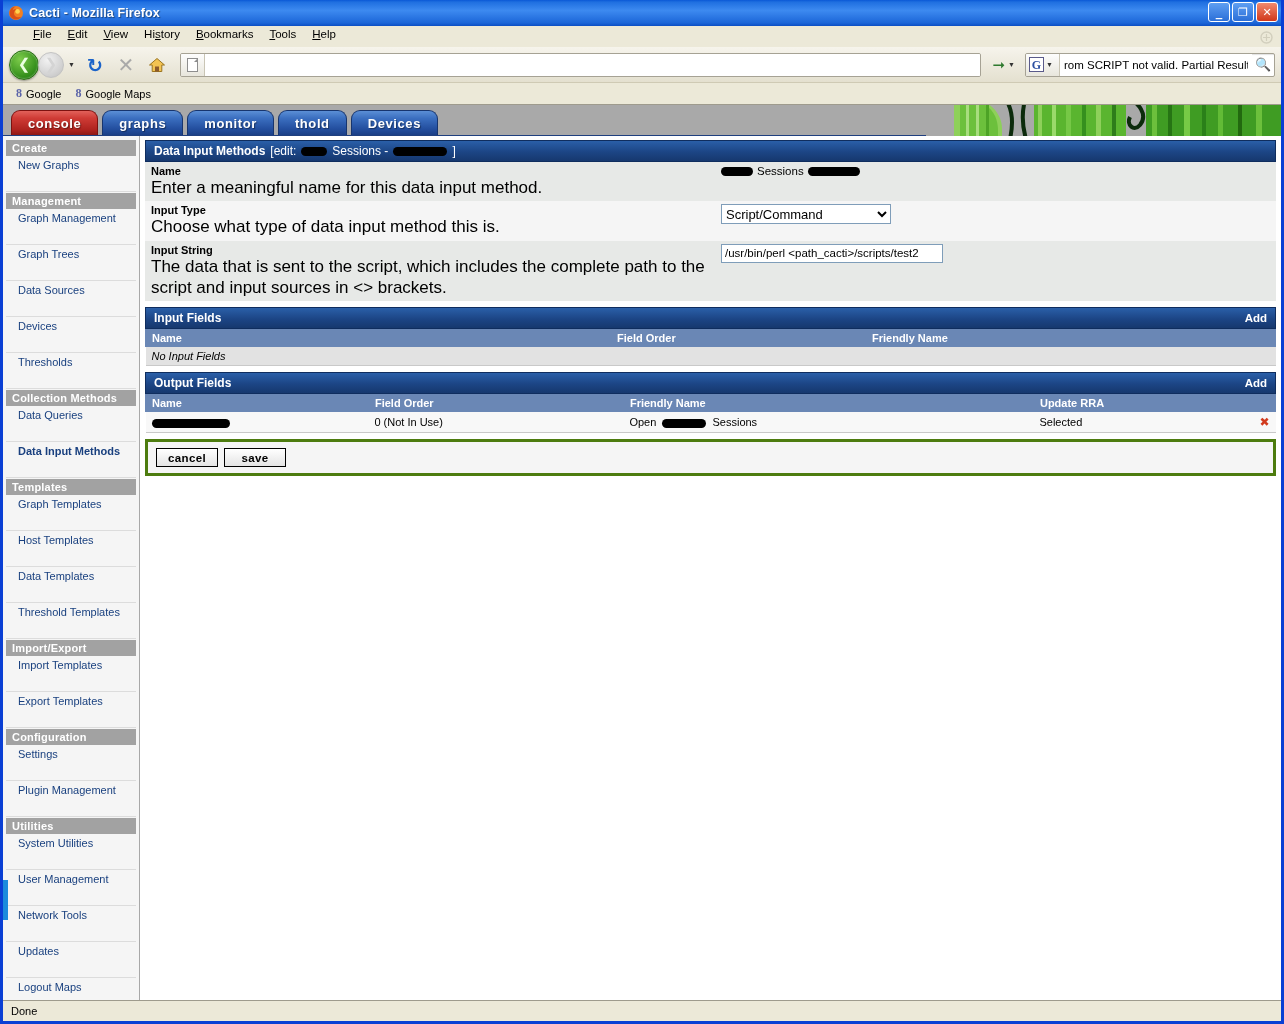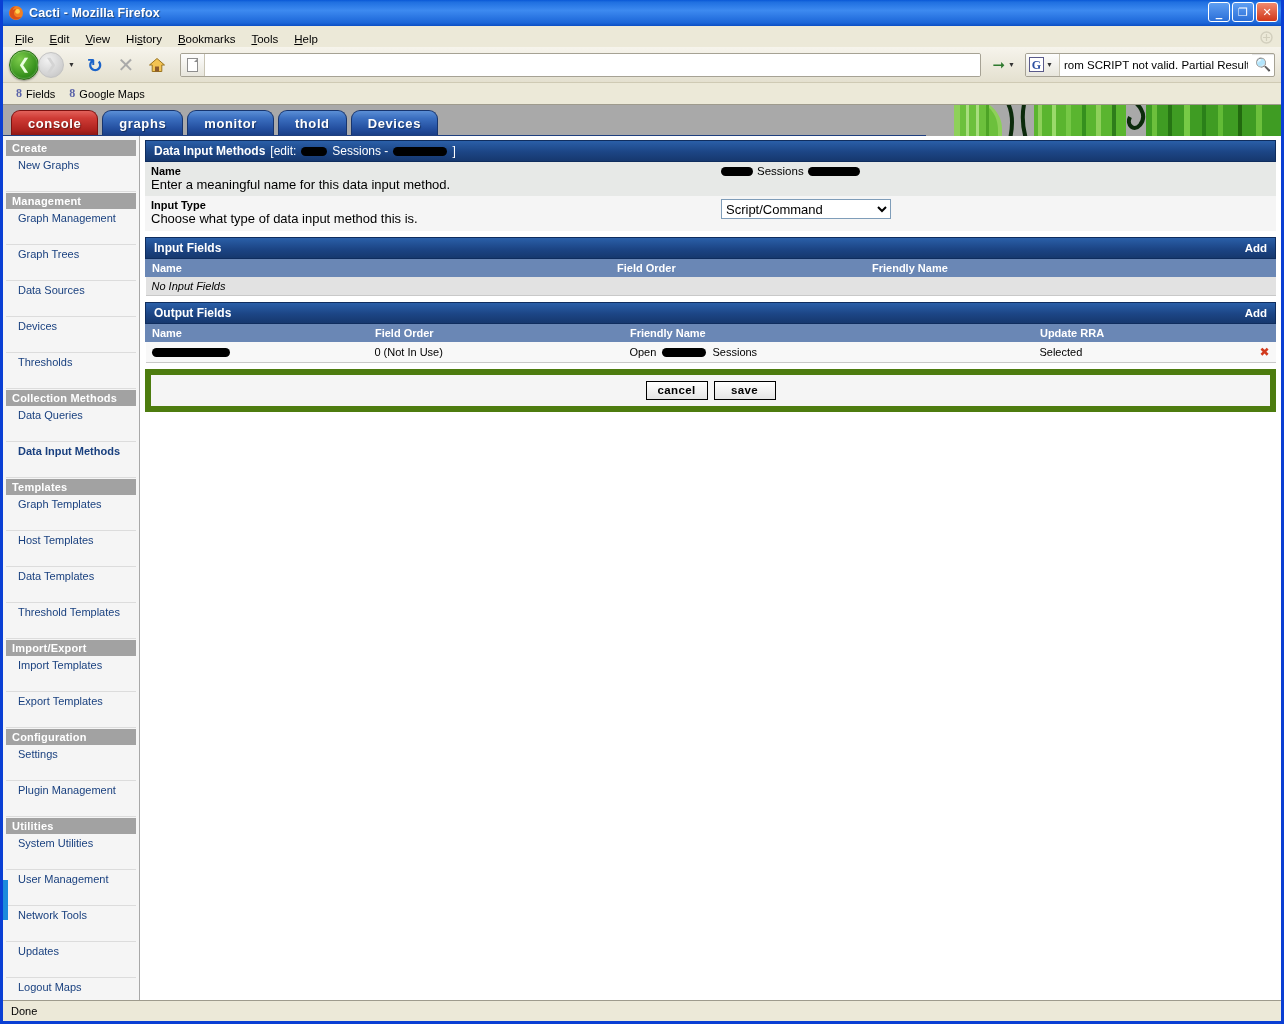--- a/index.html
+++ b/index.html
@@ -48,22 +48,22 @@
   .win-btn.close { background: linear-gradient(180deg,#f08a6e,#d1381a); }
   .win-btn .g { position: absolute; inset: 0; color: #fff; font-size: 11px;
     display: flex; align-items: center; justify-content: center; font-weight: bold;
     font-family: "DejaVu Sans", sans-serif; line-height: 1;}
   .win-btn.min .g { align-items: flex-end; padding-bottom: 3px; font-size: 13px; }
 
   
   #menubar {
     height: 21px; flex: 0 0 21px;
     background: #ece9d8;
-    display: flex; align-items: flex-end;
-    padding-left: 4px; gap: 0px;
+    display: flex; align-items: flex-start;
+    padding-left: 22px; gap: 0px;
     position: relative;
   }
   #menubar .mi {
     font-size: 11.5px; color: #000;
     padding: 2px 8px; cursor: default; white-space: nowrap;
   }
   #menubar .mi u { text-decoration: underline; }
   .menu-grip { position:absolute; right:8px; top:4px; width:13px; height:13px; opacity:.5;}
 
   
@@ -236,21 +236,21 @@
   }
   .panel-title .plain { font-weight: normal; }
   .panel-title .addlink { color: #ffffff; font-weight: bold; font-size: 11.5px;
      text-decoration: none; cursor: pointer; }
 
   .form-table { width: 100%; border-collapse: collapse; }
   .form-table td { vertical-align: top; padding: 3px 6px; font-size: 11px; }
   .row-a { background: #e7e9e7; }
   .row-b { background: #f5f5f5; margin-top: 40px; }
   .fld-name { font-weight: bold; font-size: 11px; color: #000; display:block; }
-  .fld-desc { font-size: 13px; color: #000; display: block; line-height: 1.25; }
+  .fld-desc { font-size: 17px; color: #000; display: block; line-height: 1.25; }
   .f-left { width: 570px; }
   .f-right { width: auto; }
   input.txt {
     width: 222px; height: 19px; font-size: 11.5px; padding: 1px 3px;
     border: 1px solid #7f9db9; font-family: "Liberation Sans", sans-serif;
     background: #ffffff; color: #000; outline: none;
   }
   select.sel {
     width: 170px; height: 20px; font-size: 13px;
     border: 1px solid #7f9db9; background: #fff;
@@ -271,22 +271,22 @@
   }
   tr.grid-row { background: #f8f8f8; }
   td.empty-note { background: #e2e2e2; font-style: italic; font-size: 10.5px; color:#222; }
   .del-x { color: #d23b1e; font-weight: bold; font-size: 12px; cursor: pointer;
            font-family: "DejaVu Sans", sans-serif; }
   .col-order { width: 255px; }
   .col-friendly { width: 410px; }
   .col-x { width: 22px; text-align: center; }
 
   .btn-bar {
-    background: #f5f5f5; border: 6px solid #4d7c0f;
-    padding: 6px 8px; display: flex; justify-content: center; gap: 6px;
+    background: #f5f5f5; border: 3px solid #4d7c0f;
+    padding: 6px 8px; display: flex; justify-content: flex-start; gap: 6px;
   }
   .cbtn {
     min-width: 62px; height: 19px; font-size: 11.5px; font-weight: bold;
     background: linear-gradient(180deg,#ffffff,#e4e4e4);
     border: 1px solid #000; color: #000; cursor: pointer;
     font-family: "Liberation Sans", sans-serif; padding: 0 8px;
     display: flex; align-items: center; justify-content: center;
     letter-spacing: .4px;
   }
 
@@ -379,21 +379,21 @@
         <span class="drop-arrow">▼</span>
       </div>
       <input id="searchinput" type="text" value="rom SCRIPT not valid. Partial Result: ..." style="">
       <div class="mag">🔍</div>
     </div>
   </div>
 
   <div id="bookmarks">
     <div class="bm">
       <span class="bmi">8</span>
-      <span class="bml">Fields</span>
+      <span class="bml">Google</span>
     </div>
     <div class="bm">
       <span class="bmi">8</span>
       <span class="bml">Google Maps</span>
     </div>
   </div>
 
   <div id="page">
 
     <div id="cacti-tabs">
@@ -526,20 +526,29 @@
               <td class="f-left">
                 <span class="fld-name">Input Type</span>
                 <span class="fld-desc">Choose what type of data input method this is.</span>
               </td>
               <td class="f-right">
                 <select class="sel">
                   <option>Script/Command</option>
                 </select>
               </td>
             </tr>
+            <tr class="row-a">
+              <td class="f-left">
+                <span class="fld-name">Input String</span>
+                <span class="fld-desc">The data that is sent to the script, which includes the complete path to the script and input sources in &lt;&gt; brackets.</span>
+              </td>
+              <td class="f-right">
+                <input class="txt" type="text" value="/usr/bin/perl &lt;path_cacti&gt;/scripts/test2" style="">
+              </td>
+            </tr>
           </tbody>
             </table>
         </div>
 
         <div class="panel">
           <div class="panel-title">
             <span>Input Fields</span>
             <span class="addlink">Add</span>
           </div>
           <table class="grid">

